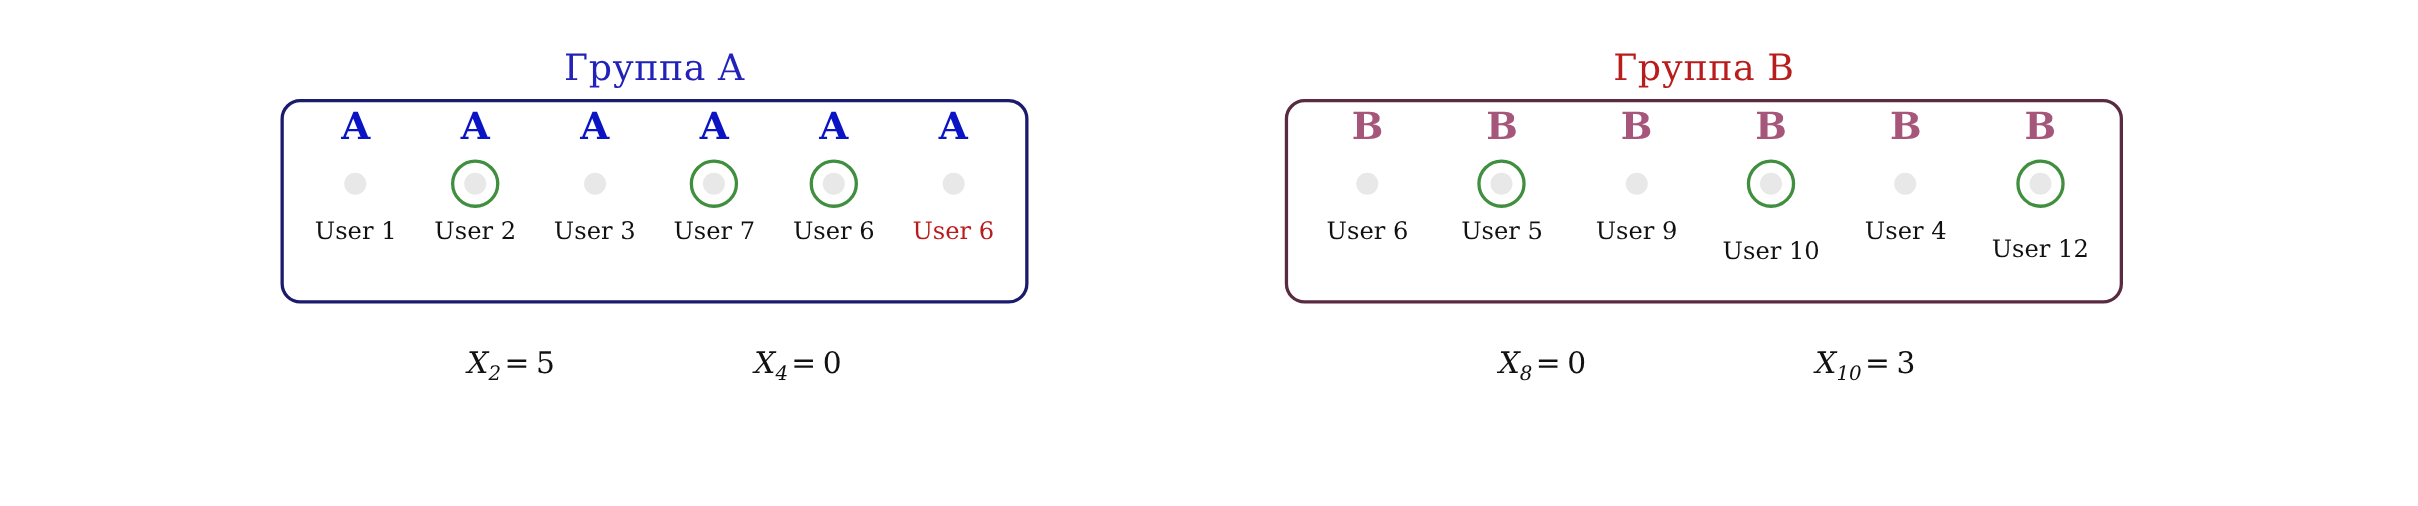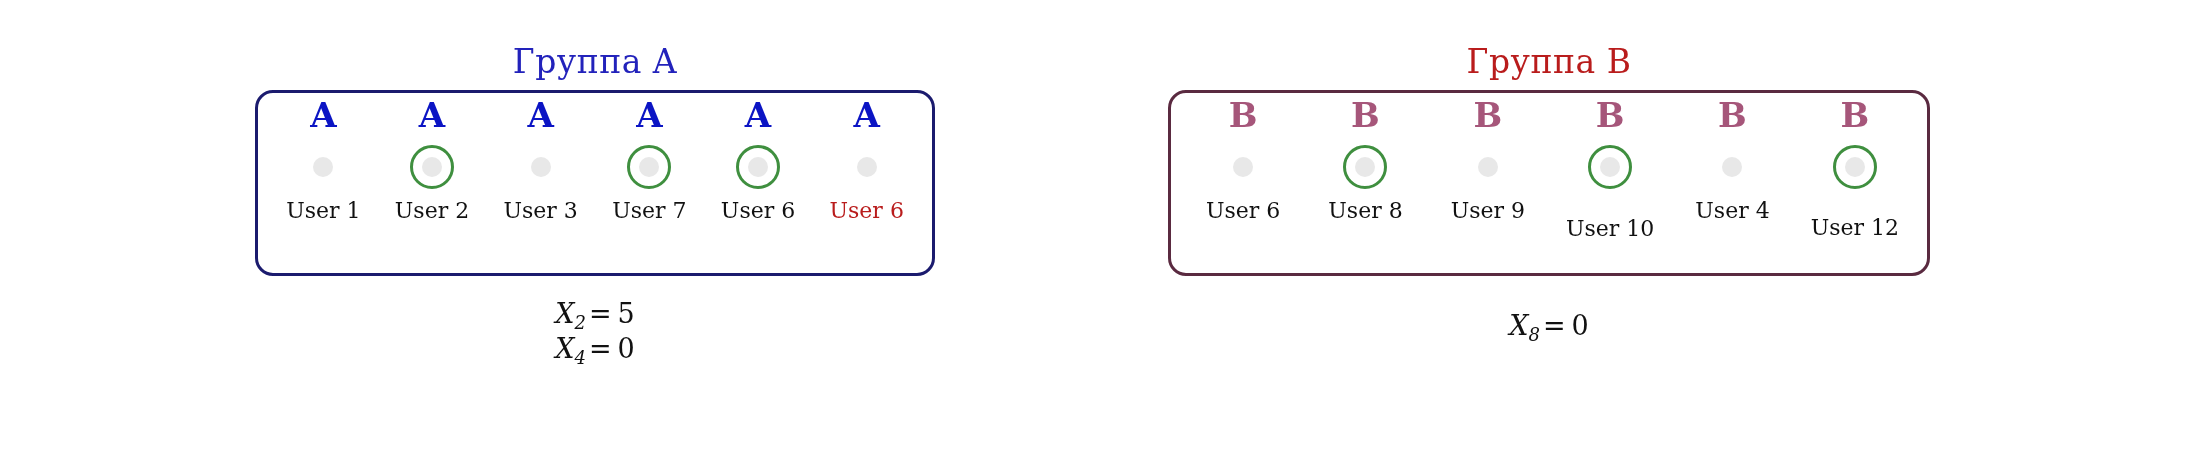--- a/index.html
+++ b/index.html
@@ -122,21 +122,21 @@
   }
 
   
   .annotations {
     position: absolute;
     top: 234px;
     left: 0;
     right: 0;
     height: 70px;
     display: flex;
-    flex-direction: column;
+    flex-direction: row;
     box-sizing: border-box;
     padding: 0 14px;
   }
 
   .anno-cell {
     flex: 1 1 0;
     display: flex;
     align-items: center;
     justify-content: center;
     position: relative;
@@ -241,21 +241,21 @@
             <div class="dot" style="background: rgb(232, 232, 232);"></div>
           </div>
           <div class="user-label" style="color: rgb(17, 17, 17);">User 6</div>
         </div>
         <div class="user-cell">
           <div class="user-letter" style="color: rgb(166, 86, 122);">B</div>
           <div class="dot-wrap">
             <div class="ring" style="border-color: rgb(63, 143, 63);"></div>
             <div class="dot" style="background: rgb(232, 232, 232);"></div>
           </div>
-          <div class="user-label" style="color: rgb(17, 17, 17);">User 8</div>
+          <div class="user-label" style="color: rgb(17, 17, 17);">User 5</div>
         </div>
         <div class="user-cell">
           <div class="user-letter" style="color: rgb(166, 86, 122);">B</div>
           <div class="dot-wrap">
             <div class="dot" style="background: rgb(232, 232, 232);"></div>
           </div>
           <div class="user-label" style="color: rgb(17, 17, 17);">User 9</div>
         </div>
         <div class="user-cell">
           <div class="user-letter" style="color: rgb(166, 86, 122);">B</div>
@@ -280,17 +280,20 @@
           </div>
           <div class="user-label" style="color: rgb(17, 17, 17); margin-top: 17px;">User 12</div>
         </div>
       </div>
     <div class="annotations" id="group-b-annos">
         <div class="anno-cell"></div>
         <div class="anno-cell">
           <span class="anno"><span class="var">X</span><span class="sub">8</span><span class="eq">=</span><span class="val">0</span></span>
         </div>
         <div class="anno-cell"></div>
+        <div class="anno-cell">
+          <span class="anno"><span class="var">X</span><span class="sub">10</span><span class="eq">=</span><span class="val">3</span></span>
+        </div>
         <div class="anno-cell"></div>
       </div>
   </div>
 
 </div>
 
 </body></html>

